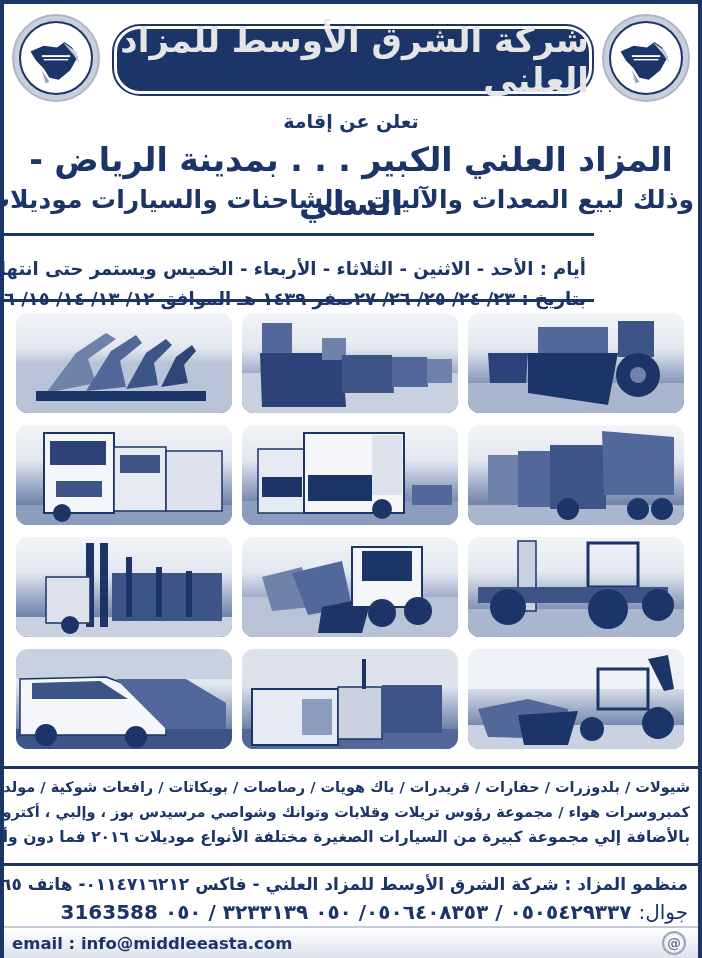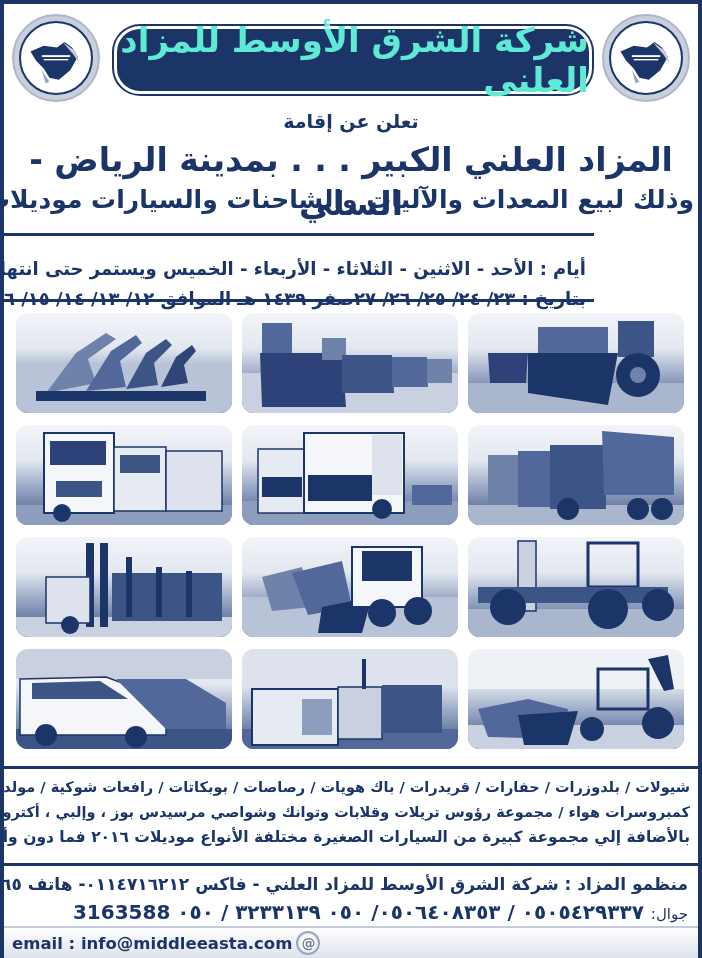--- a/index.html
+++ b/index.html
@@ -23,21 +23,21 @@
     }
     .logo-left { left: 8px; }
     .logo-right { right: 8px; }
     .title-pill {
       position: absolute; left: 110px; top: 22px; width: 478px; height: 68px;
       background: #1c3568; border-radius: 26px; border: 3px solid #fff;
       box-shadow: 0 0 0 2px #1c3568;
       display: flex; align-items: center; justify-content: center;
     }
     .title-pill span {
-      color: #5eead4; font-family: "DejaVu Sans", sans-serif; font-weight: bold;
+      color: #e5e5e5; font-family: "DejaVu Sans", sans-serif; font-weight: bold;
       font-size: 34px; direction: rtl; letter-spacing: 0;
     }
     .announce {
       position: absolute; left: 0; top: 95px; width: 694px; text-align: center;
       font-weight: bold; font-size: 19px; direction: rtl; margin-top: 11px;
     }
     .headline {
       position: absolute; left: 0; top: 134px; width: 694px; text-align: center;
       font-weight: bold; font-size: 33px; direction: rtl; line-height: 44px;
     }
@@ -76,26 +76,26 @@
     .items .last { font-size: 15.5px; }
     .contact {
       position: absolute; left: 0; top: 866px; width: 694px; height: 56px;
       padding: 0 10px; direction: rtl;
     }
     .contact div {
       font-weight: bold; text-align: right; white-space: nowrap;
     }
     .contact .organizer { font-size: 17px; line-height: 28px; }
     .contact .mobiles { font-size: 20px; line-height: 28px; letter-spacing: 0.5px; }
-    .contact .mobiles .lbl { font-size: 15px; font-weight: normal; }
+    .contact .mobiles .lbl { font-size: 20px; font-weight: normal; }
     .footer {
       position: absolute; left: 0; top: 922px; width: 694px; height: 32px;
       background: linear-gradient(180deg, #ffffff 0%, #dde2ec 100%);
       border-top: 2px solid #c3cad9;
-      display: flex; align-items: center; padding: 0 8px;
+      display: flex; align-items: center; justify-content: space-between; padding: 0 8px;
       font-family: "DejaVu Sans", sans-serif; font-weight: bold; font-size: 16.5px; color: #1c3568;
     }
     .at-icon {
       display: inline-flex; width: 24px; height: 24px; border-radius: 50%;
       border: 2px solid #9aa6bd; background: radial-gradient(circle, #ffffff 40%, #cfd5e2 100%);
       align-items: center; justify-content: center; color: #6c7a96; font-size: 14px; margin: 0 4px;
     }
     .footer .web { display: flex; align-items: center; }
   </style>
 </head>

